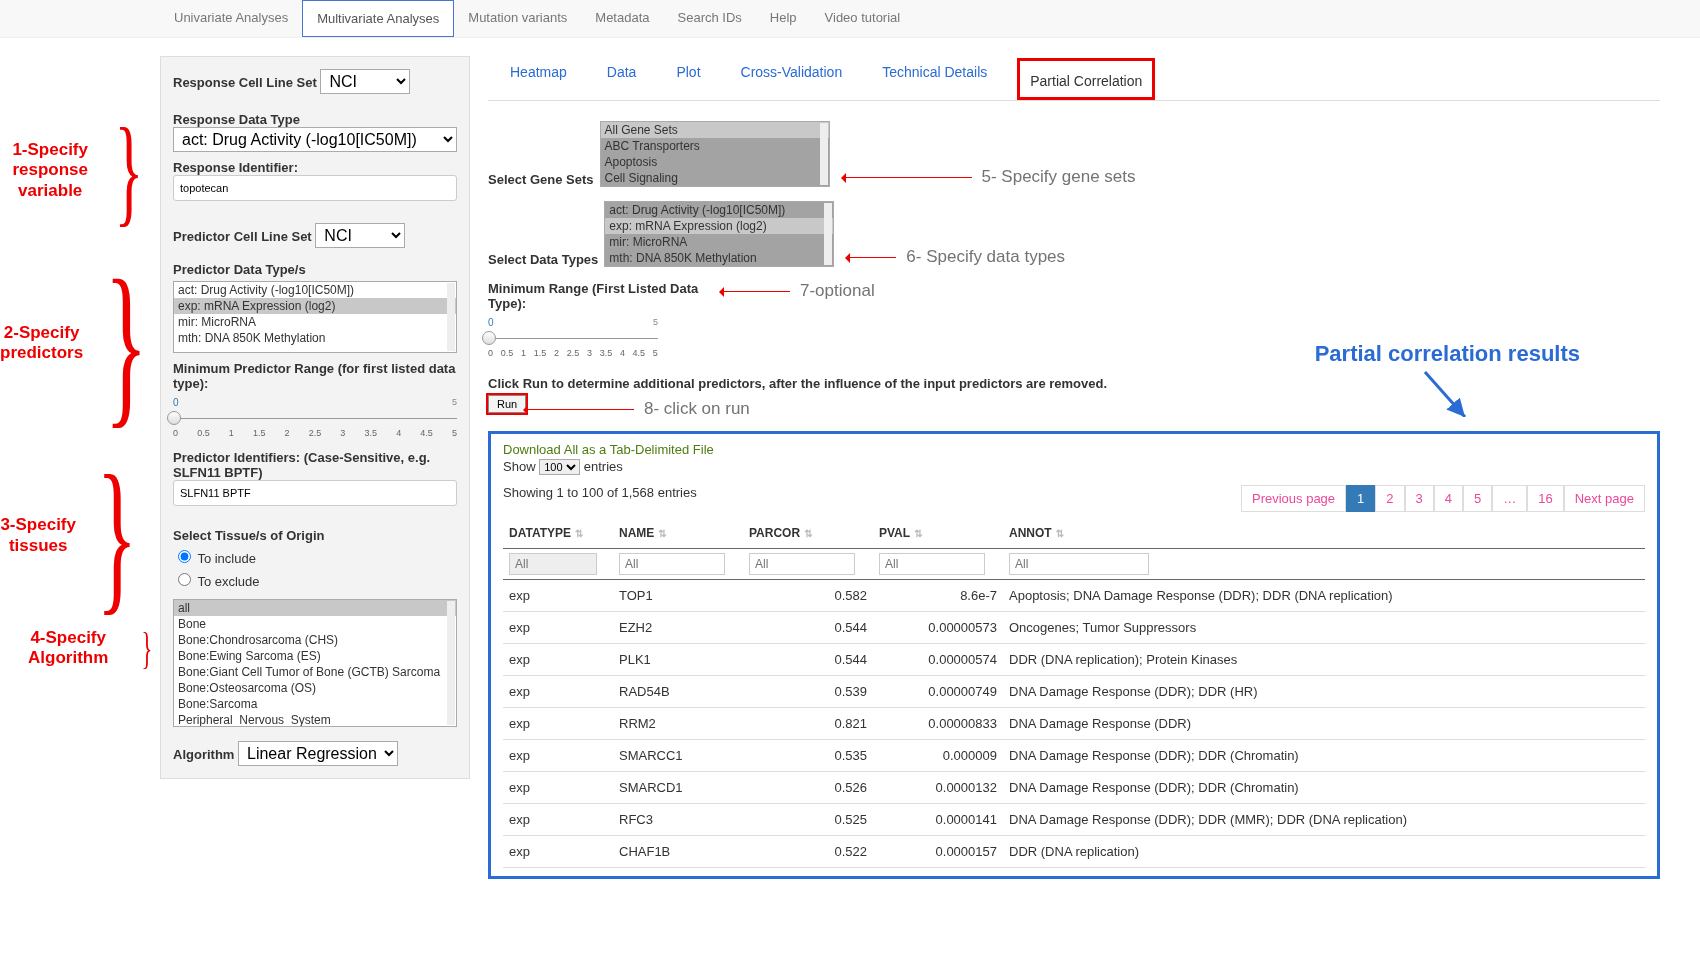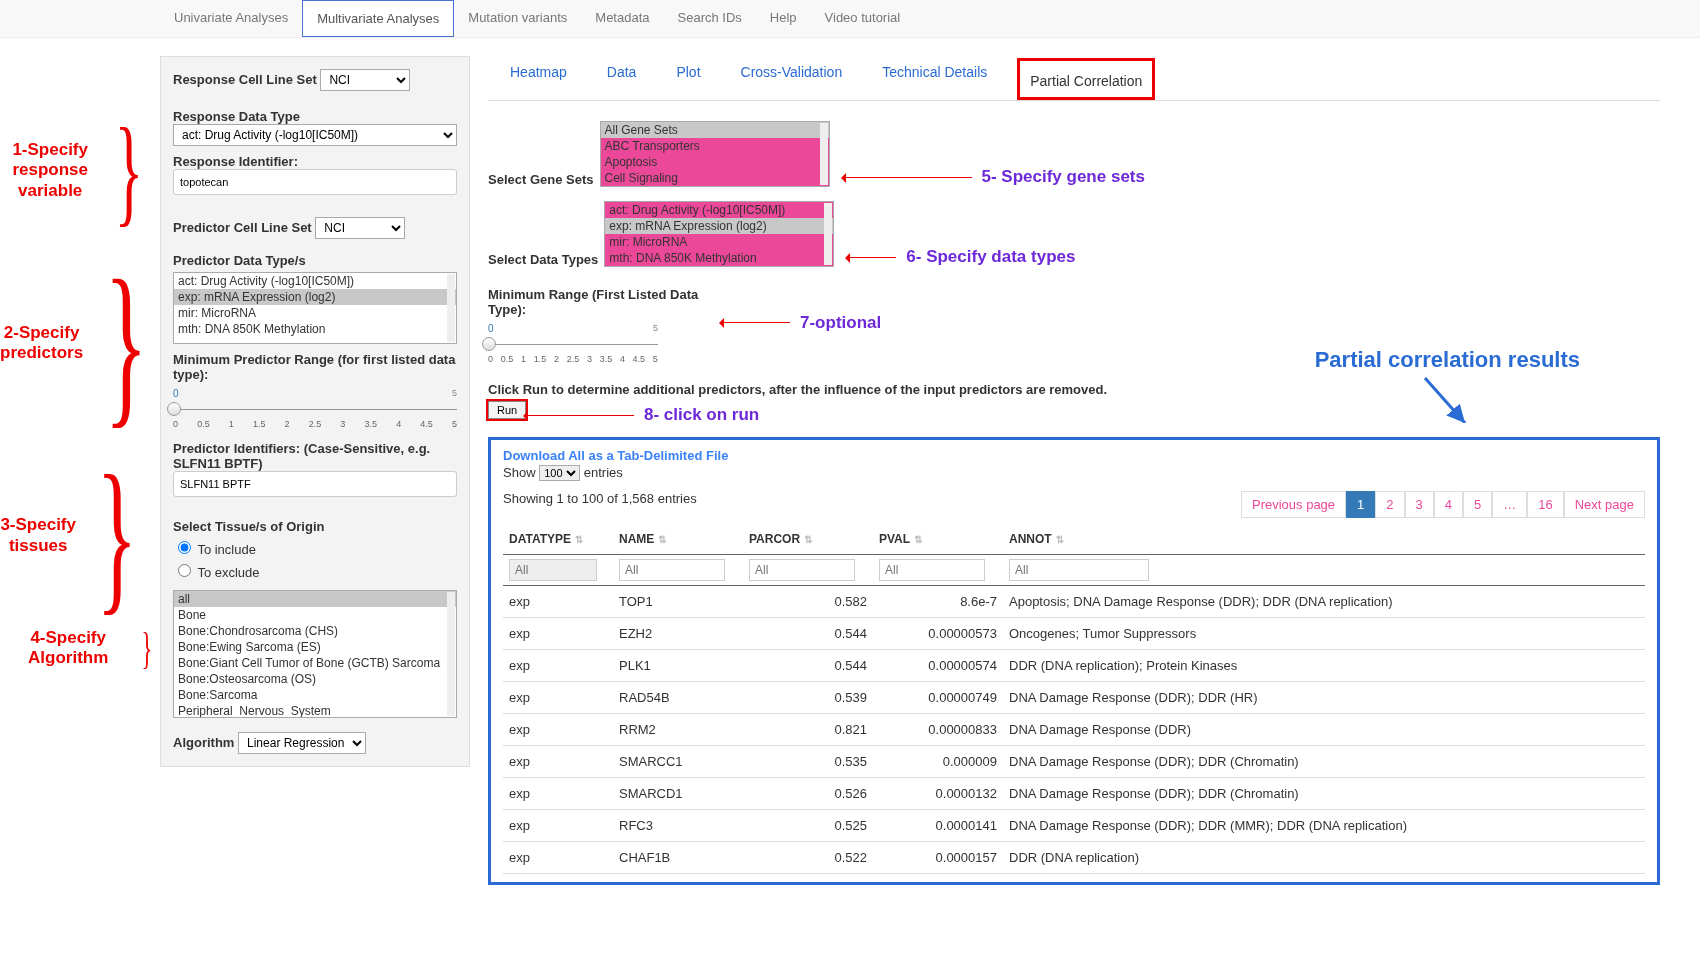--- a/index.html
+++ b/index.html
@@ -57,21 +57,21 @@
   }
   .sidebar {
     width: 310px;
     background: #f3f3f3;
     border: 1px solid #ddd;
     padding: 12px;
     margin-top: 18px;
   }
   .sidebar .lbl { font-weight: bold; font-size: 13px; margin-top: 8px; display: block; }
   .sidebar select, .sidebar input[type=text] {
-    font-size: 12px;
+    font-size: 16px;
     border: 1px solid #aaa;
     background: #fff;
     padding: 2px 4px;
   }
   .sidebar select.wide, .sidebar input.wide { width: 100%; }
   .sidebar .listbox {
     border: 1px solid #aaa;
     background: #fff;
     height: 72px;
     overflow-y: auto;
@@ -116,54 +116,54 @@
   }
   .subtabs .stab.active {
     color: #333;
     border: 3px solid #e00;
     padding: 12px 10px 8px;
   }
   .field-row { display: flex; align-items: flex-end; margin-top: 12px; }
   .field-row .flabel { font-weight: bold; margin-right: 6px; font-size: 13px; }
   .multibox {
     border: 1px solid #aaa;
-    background: #ec4899;
+    background: #a3a3a3;
     width: 230px;
     font-size: 12px;
     position: relative;
   }
   .multibox .opt { padding: 1px 4px; }
   .multibox .opt.sel { background: #c8c8c8; }
   .scrollhint {
     position: absolute; right: 1px; top: 1px; bottom: 1px; width: 8px;
     background: #eee;
   }
   .arrow-note { display: flex; align-items: center; margin-left: 12px; }
   .arrow-line { height: 1px; background: #e00; width: 100px; position: relative; }
   .arrow-line::before {
     content: ""; position: absolute; left: -6px; top: -4px;
     border: 5px solid transparent; border-right-color: #e00;
   }
-  .arrow-note .txt { color: #6d28d9; font-size: 17px; font-weight: bold; margin-left: 10px; }
+  .arrow-note .txt { color: #737373; font-size: 17px; font-weight: normal; margin-left: 10px; }
   .bignote {
     color: #2a6bd4; font-weight: bold; font-size: 22px;
     margin-left: 60px;
     position: relative;
   }
   .runbtn {
     border: 1px solid #888; background: #f4f4f4; font-size: 11px;
     padding: 2px 8px; margin-top: 4px; cursor: pointer;
   }
   .runbtn.hl { outline: 2px solid #e00; }
   .results {
     border: 3px solid #2a6bd4;
     margin-top: 12px;
     padding: 8px 12px;
   }
-  .link { color: #3b82f6; cursor: pointer; font-weight: bold; }
+  .link { color: #4d7c0f; cursor: pointer; }
   .pagin { display: flex; gap: 0; float: right; }
   .pagin .pg {
     border: 1px solid #ddd; padding: 5px 10px; color: #ec4899; font-size: 13px;
     cursor: pointer;
   }
   .pagin .pg.active { background: #337ab7; color: #fff; border-color: #337ab7; }
   table.dt { width: 100%; border-collapse: collapse; margin-top: 6px; }
   table.dt th {
     text-align: left; border-bottom: 1px solid #666; padding: 8px 6px;
     font-size: 12px; color: #333;
@@ -330,21 +330,21 @@
           <div class="opt">mir: MicroRNA</div>
           <div class="opt">mth: DNA 850K Methylation</div>
           <div class="scrollhint"></div>
       </div>
       <div class="arrow-note">
         <div class="arrow-line" style="width:50px"></div>
         <div class="txt">6- Specify data types</div>
       </div>
     </div>
 
-    <div style="margin-top:20px;display:flex;align-items:center">
+    <div style="margin-top:14px;display:flex;align-items:flex-start">
       <div style="width:220px">
         <span class="lbl" style="font-weight:bold;display:block">Minimum Range (First Listed Data Type):</span>
         <div class="slider-wrap" style="width:170px">
           <div style="display:flex;justify-content:space-between">
             <span class="slider-val">0</span>
             <span style="font-size:9px;color:#888">5</span>
           </div>
           <div class="slider-track">
               <div class="slider-knob"></div>
             </div>

